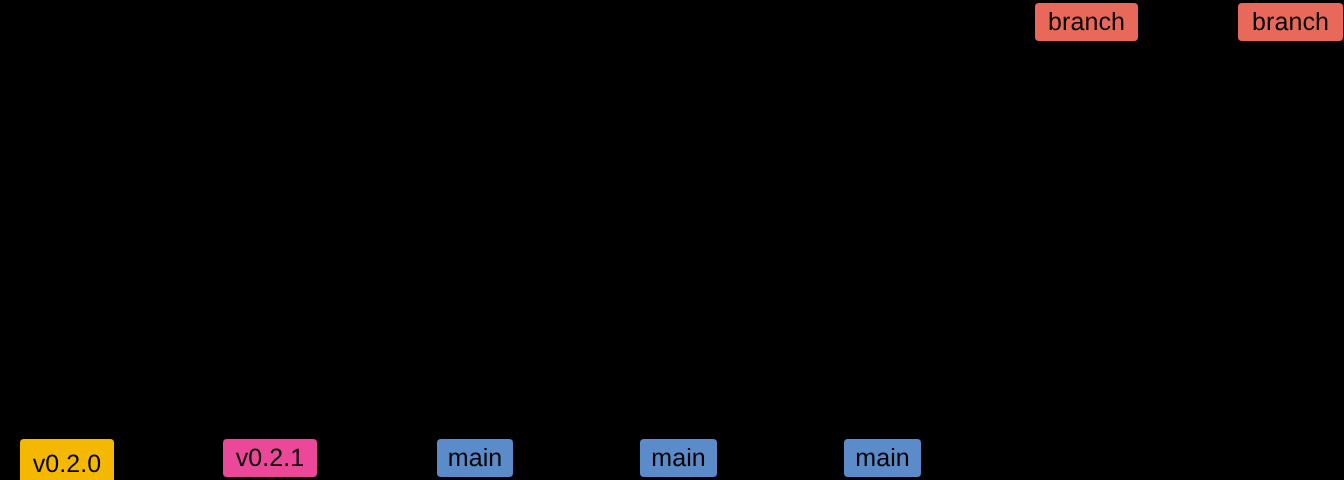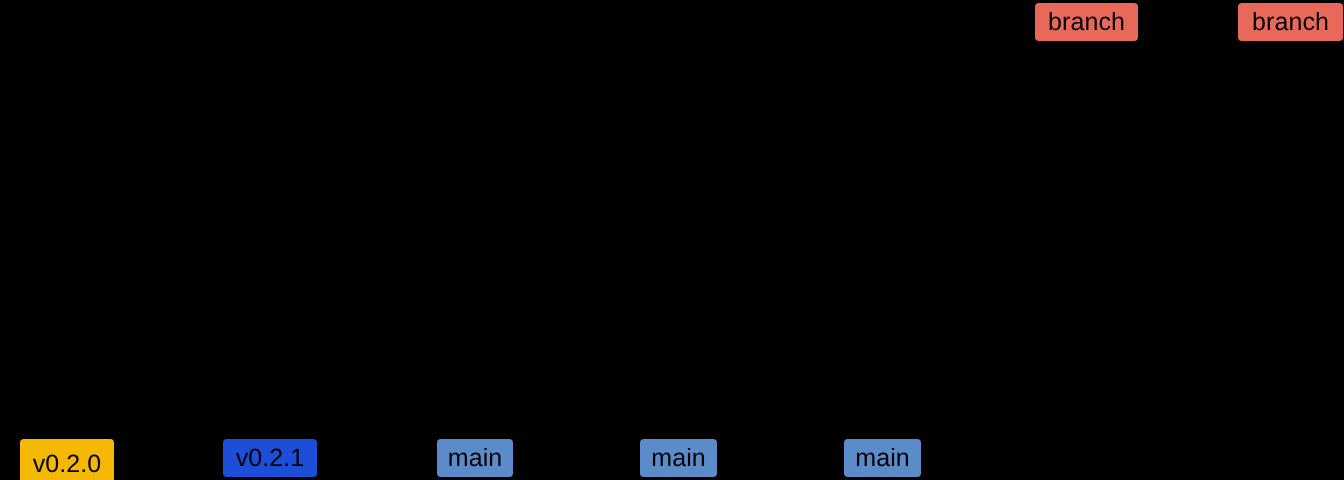--- a/index.html
+++ b/index.html
@@ -66,21 +66,21 @@
   <div id="ref-layer">
       <div class="ref-label ref-branch" style="left: 1029px; top: 3px; width: 103px; height: 38px; background: rgb(232, 104, 90);">
         <span class="ref-text">branch</span>
       </div>
       <div class="ref-label ref-branch" style="left: 1232px; top: 3px; width: 105px; height: 38px; background: rgb(232, 104, 90);">
         <span class="ref-text">branch</span>
       </div>
       <div class="ref-label ref-tag" style="left: 14px; top: 439px; width: 94px; height: 50px; background: rgb(245, 184, 0);">
         <span class="ref-text">v0.2.0</span>
       </div>
-      <div class="ref-label ref-tag" style="left: 217px; top: 439px; width: 94px; height: 38px; background: #1d4ed8;">
+      <div class="ref-label ref-tag" style="left: 217px; top: 439px; width: 94px; height: 38px; background: #ec4899;">
         <span class="ref-text">v0.2.1</span>
       </div>
       <div class="ref-label ref-head" style="left: 431px; top: 439px; width: 76px; height: 38px; background: rgb(91, 139, 201);">
         <span class="ref-text">main</span>
       </div>
       <div class="ref-label ref-head" style="left: 634px; top: 439px; width: 77px; height: 38px; background: rgb(91, 139, 201);">
         <span class="ref-text">main</span>
       </div>
       <div class="ref-label ref-head" style="left: 838px; top: 439px; width: 77px; height: 38px; background: rgb(91, 139, 201);">
         <span class="ref-text">main</span>

